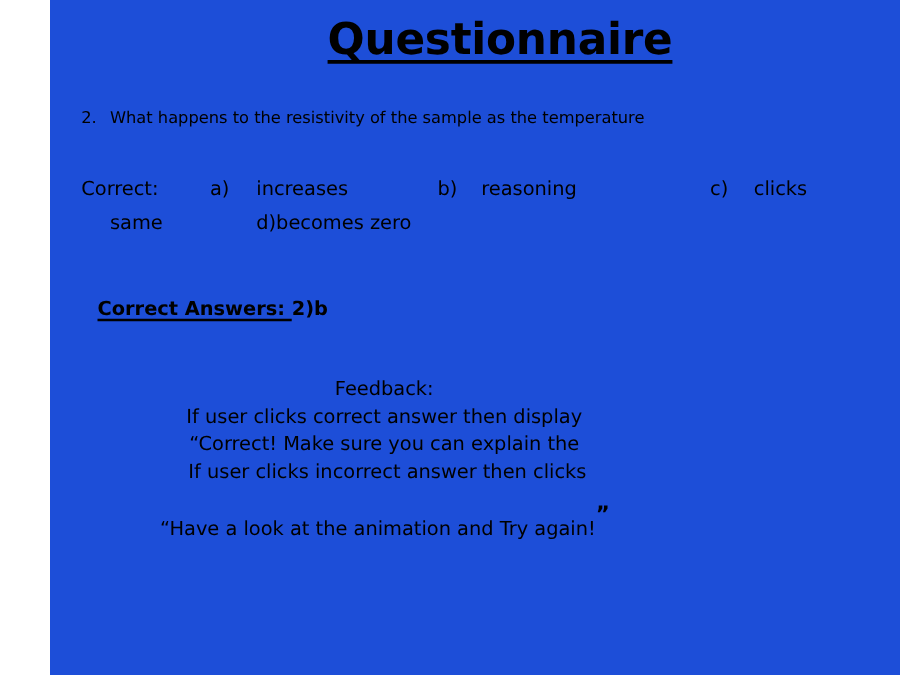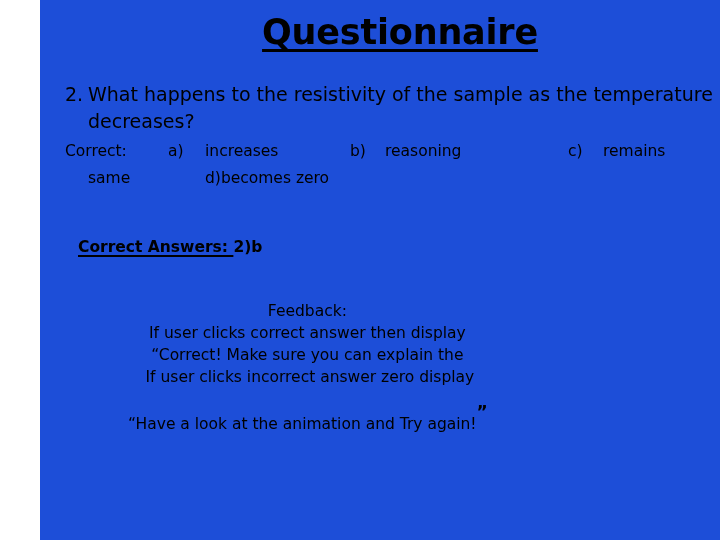--- a/index.html
+++ b/index.html
@@ -41,21 +41,21 @@
     text-underline-offset: 5px;
     text-decoration-thickness: 3px;
   }
 
   
   .question-block {
     position: absolute;
     left: 25px;
     top: 81px;
     width: 640px;
-    font-size: 19px;
+    font-size: 13px;
     line-height: 27px;
   }
   .q-line1 {
     display: block;
     white-space: nowrap;
   }
   .q-num {
     display: inline-block;
     width: 23px;
   }
@@ -146,45 +146,44 @@
 </style>
 </head>
 <body>
 
 <div id="slide">
 
   <div class="slide-title"><span class="u">Questionnaire</span></div>
 
   <div class="question-block">
     <span class="q-line1"><span class="q-num">2.</span><span>What happens to the resistivity of the sample as the temperature</span></span>
-    <span class="q-line2">decreases?</span>
   </div>
 
   <div class="answers-block">
     <div class="ans-row">
       <span class="ans-cell c-label">Correct:</span>
       <span class="ans-cell c-a-key">a)</span>
       <span class="ans-cell c-a-val">increases</span>
       <span class="ans-cell c-b-key">b)</span>
       <span class="ans-cell c-b-val">reasoning</span>
       <span class="ans-cell c-c-key">c)</span>
-      <span class="ans-cell c-c-val">remains</span>
+      <span class="ans-cell c-c-val">clicks</span>
     </div>
     <div class="ans-row">
       <span class="ans-cell c-same">same</span>
       <span class="ans-cell c-d">d)becomes zero</span>
     </div>
   </div>
 
   <div class="correct-line"><span class="ul">Correct Answers: </span><span>2)b</span></div>
 
   <div class="feedback-block">
     <span class="fb-line">Feedback:</span>
     <span class="fb-line">If user clicks correct answer then display</span>
     <span class="fb-line">“Correct! Make sure you can explain the</span>
-    <span class="fb-line fb-indent">If user clicks incorrect answer zero display</span>
+    <span class="fb-line fb-indent">If user clicks incorrect answer then clicks</span>
     <div class="fb-gap"></div>
     <span class="fb-last"><span>“Have a look at the animation and Try again!</span><span class="raised-quote">”</span></span>
   </div>
 
   <div class="page-number">41</div>
 
 </div>
 
 </body></html>

